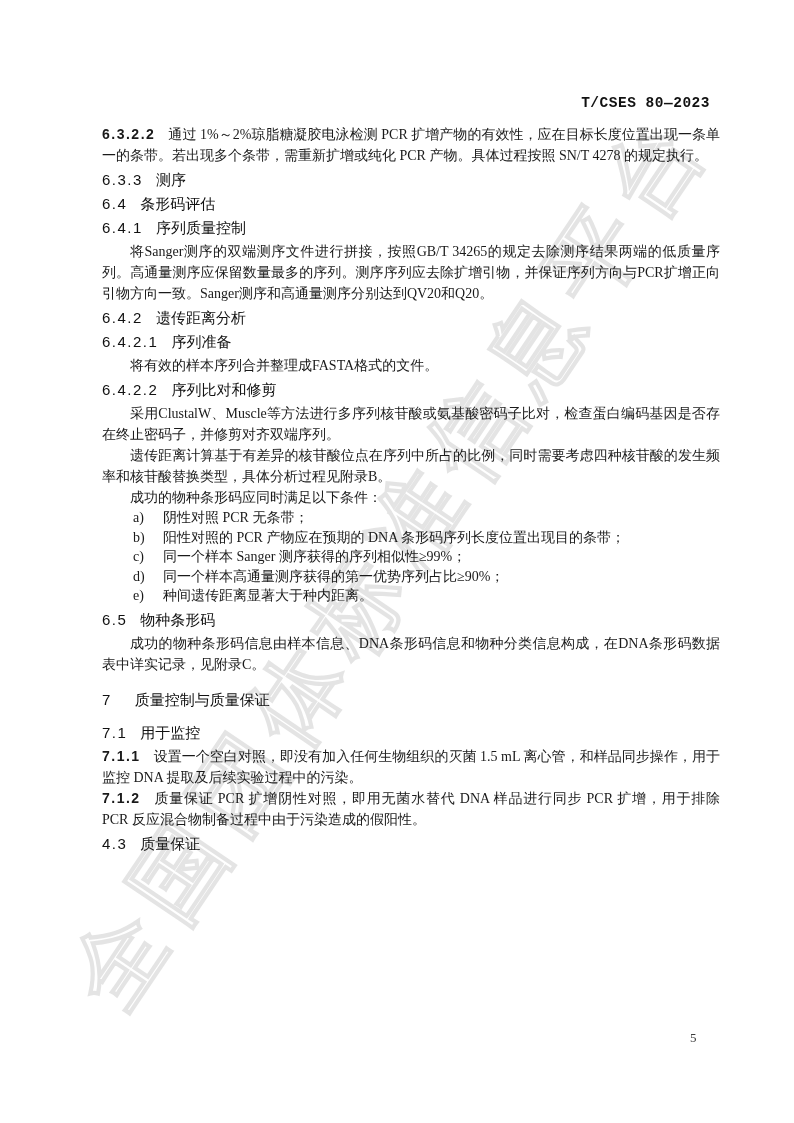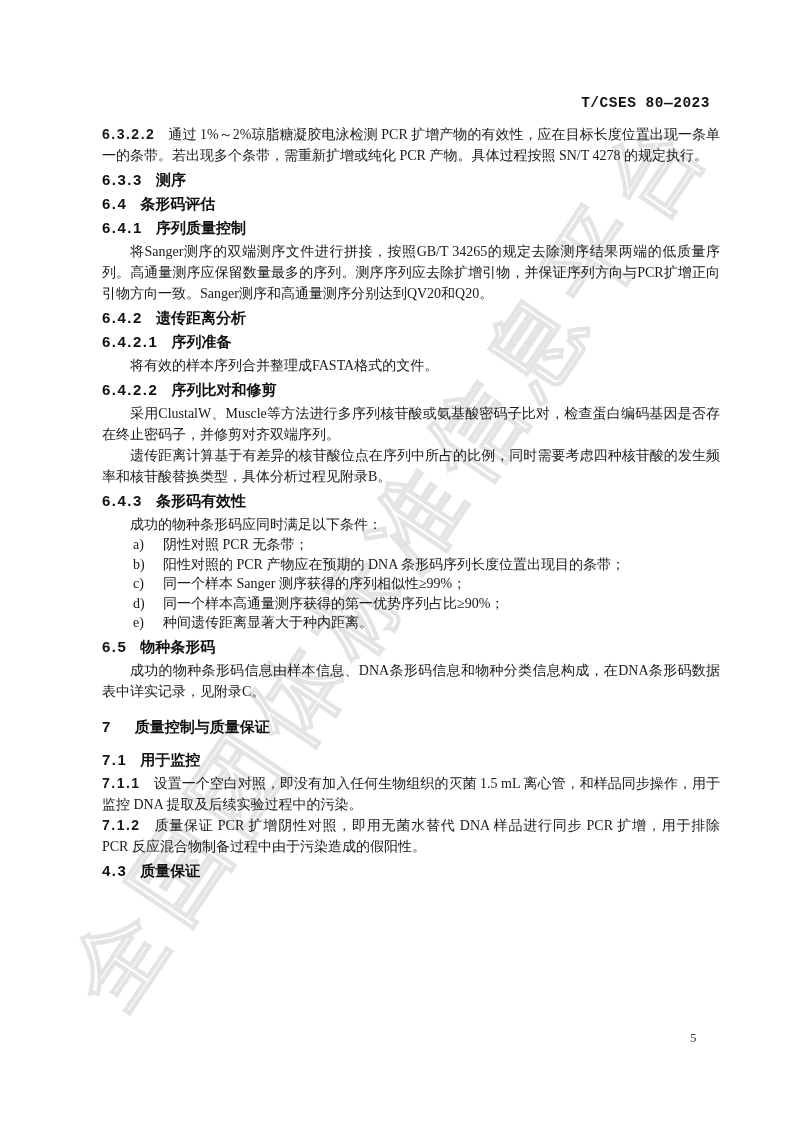--- a/index.html
+++ b/index.html
@@ -57,21 +57,21 @@
   p.indent{ text-indent:2em; }
   .cnum{
     font-family:"Liberation Sans","DejaVu Sans",sans-serif;
     font-weight:700;
     letter-spacing:1.5px;
     margin-right:13px;
   }
   .hd{
     margin:4px 0 3px;
     font-family:"Liberation Sans","DejaVu Sans",sans-serif;
-    font-weight:700;
+    font-weight:400;
     font-size:15px;
     line-height:20px;
     color:#111;
   }
   .hd .hnum{ letter-spacing:1.5px; margin-right:13px; }
   .hd-chapter{ margin:15px 0 13px; }
   .hd-chapter .hnum{ margin-right:23px; }
   .cond-list{ margin:0; padding:0; }
   .li{
     display:flex;
@@ -119,21 +119,20 @@
 
     <p class="body indent">将有效的样本序列合并整理成FASTA格式的文件。</p>
 
     <h4 class="hd"><span class="hnum">6.4.2.2</span><span>序列比对和修剪</span></h4>
 
     <p class="body indent">采用ClustalW、Muscle等方法进行多序列核苷酸或氨基酸密码子比对，检查蛋白编码基因是否存在终止密码子，并修剪对齐双端序列。</p>
 
 
     <p class="body indent">遗传距离计算基于有差异的核苷酸位点在序列中所占的比例，同时需要考虑四种核苷酸的发生频率和核苷酸替换类型，具体分析过程见附录B。</p>
 
-    <h4 class="hd"><span class="hnum">6.4.3</span><span>条形码有效性</span></h4>
 
     <p class="body indent">成功的物种条形码应同时满足以下条件：</p>
 
     <div class="cond-list">
       <div class="li">
           <span class="li-label">a)</span>
           <span class="li-text">阴性对照 PCR 无条带；</span>
         </div>
       <div class="li">
           <span class="li-label">b)</span>

